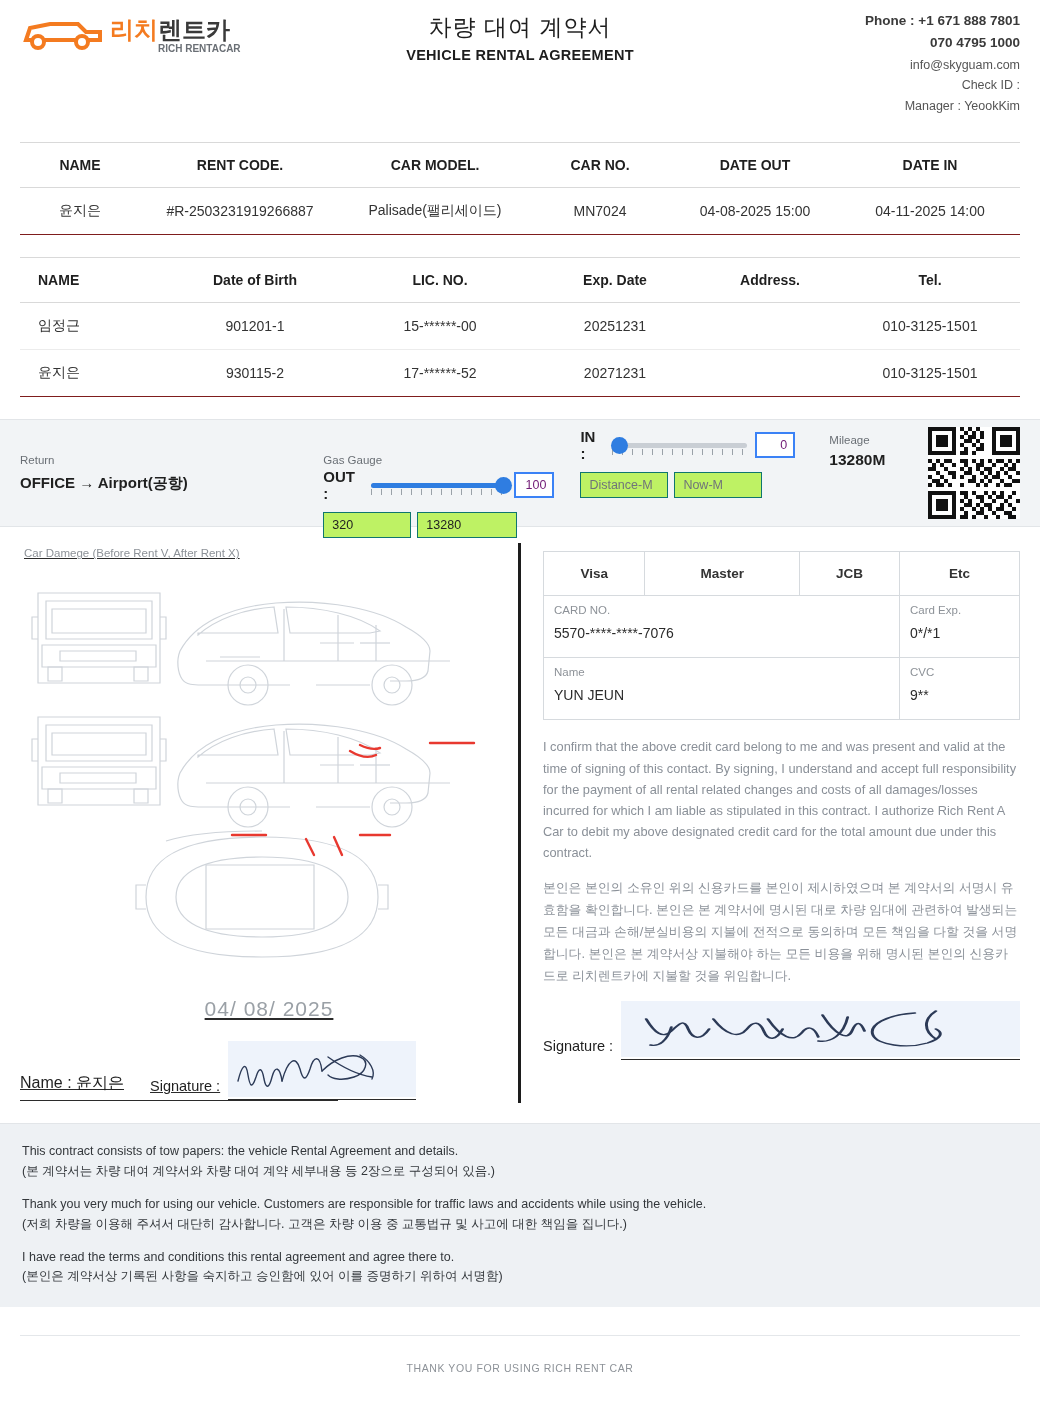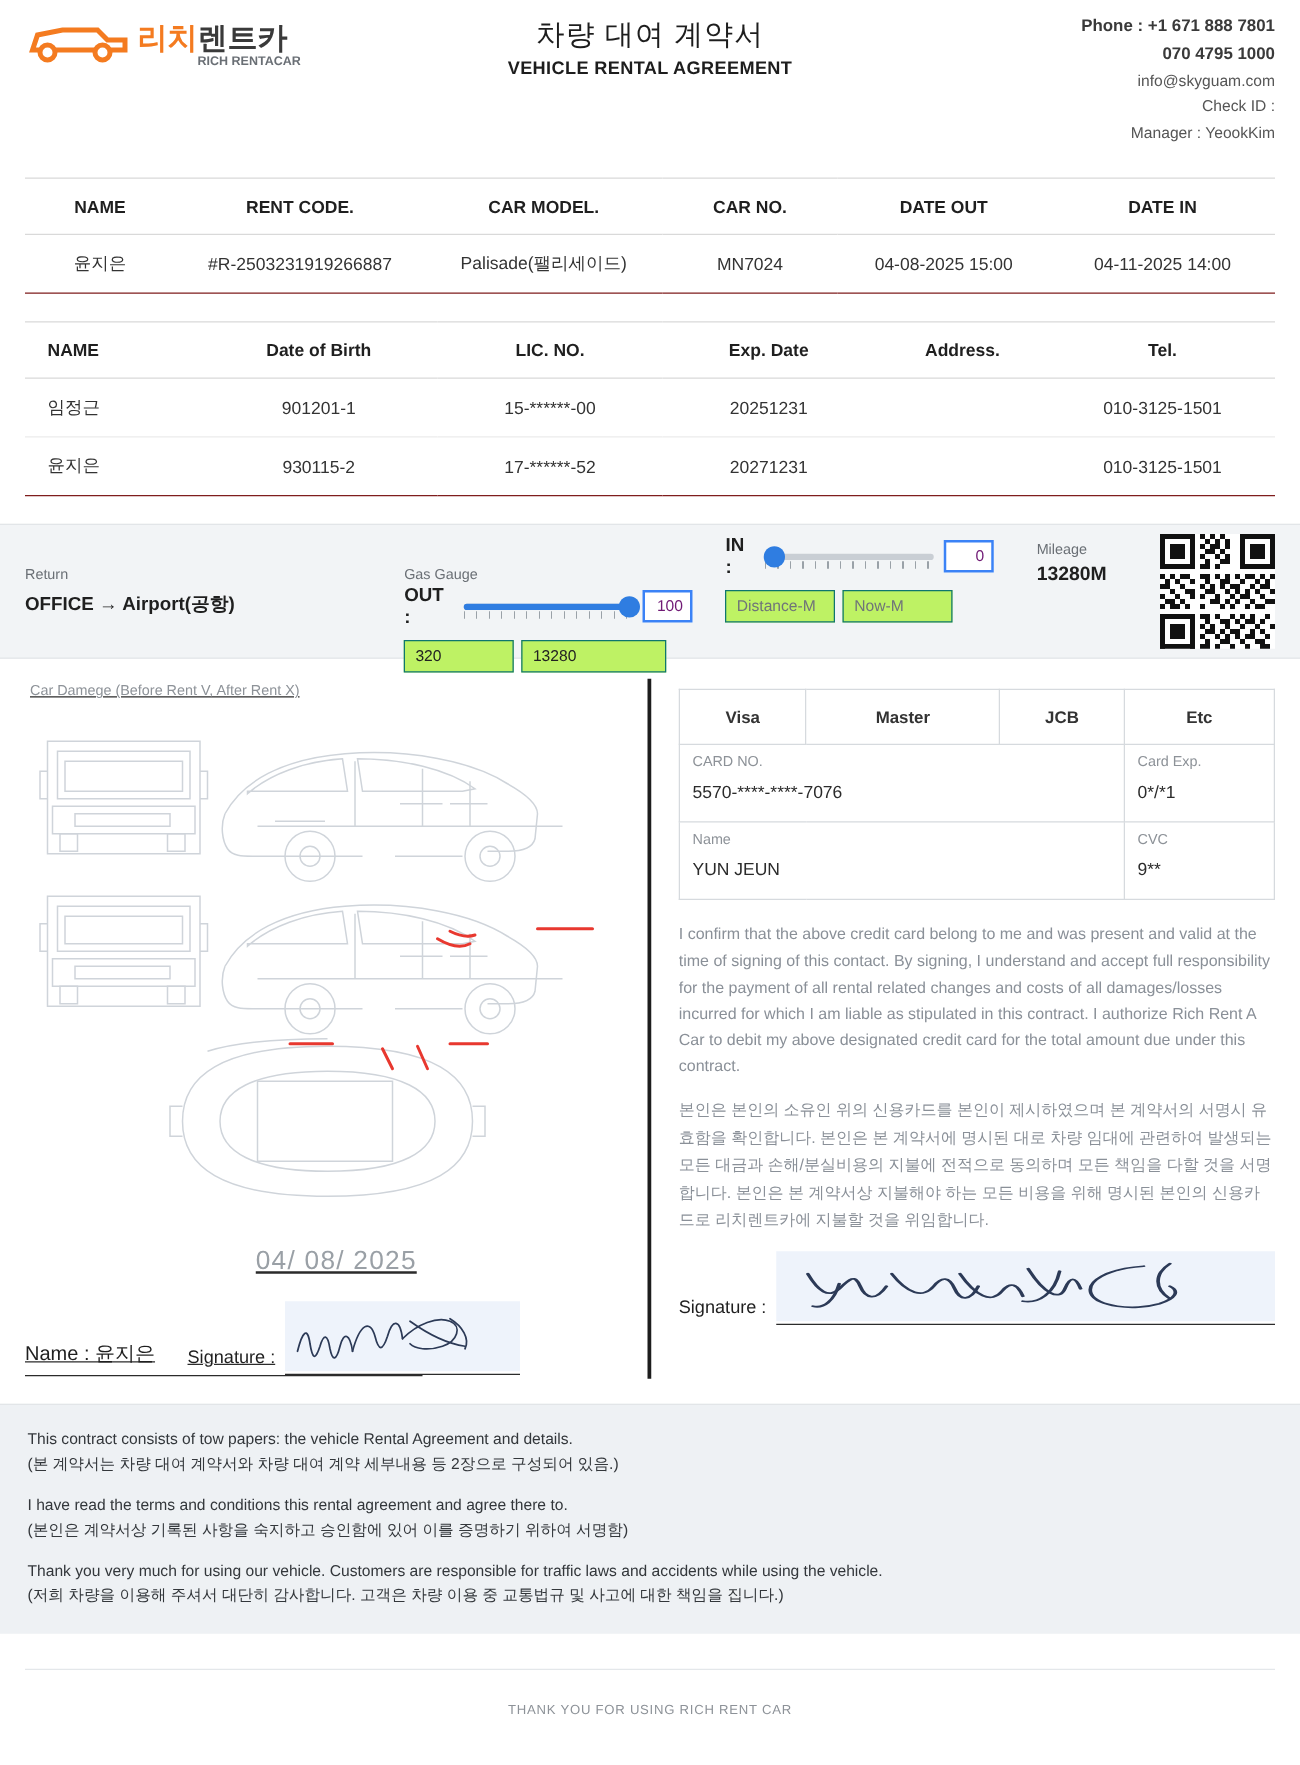--- a/index.html
+++ b/index.html
@@ -233,21 +233,21 @@
           <div class="slider">
             <div class="track"></div>
             <div class="fill" style="width:132px;"></div>
             <div class="ticks"></div>
             <div class="knob" style="left:125px;"></div>
           </div>
           <div class="numbox">100</div>
         </div>
         <div class="inputs-row">
           <div class="txtbox">320</div>
-          <div class="txtbox" style="width:116px;">13280</div>
+          <div class="txtbox" style="width:100px;">13280</div>
         </div>
       </div>
 
       <div class="gauge" style="padding-top:20px;">
         <div class="gauge-row">
           <span class="gauge-tag">IN :</span>
           <div class="slider">
             <div class="track"></div>
             <div class="fill" style="width:0px;"></div>
             <div class="ticks"></div>
@@ -567,20 +567,20 @@
           </div>
           <div class="sign-underline"></div>
         </div>
       </div>
     </div>
   </div>
 
   <div class="notes">
     <p style="white-space:pre-line;">This contract consists of tow papers: the vehicle Rental Agreement and details.
 (본 계약서는 차량 대여 계약서와 차량 대여 계약 세부내용 등 2장으로 구성되어 있음.)</p>
+    <p style="white-space:pre-line;">Thank you very much for using our vehicle. Customers are responsible for traffic laws and accidents while using the vehicle.
+(저희 차량을 이용해 주셔서 대단히 감사합니다. 고객은 차량 이용 중 교통법규 및 사고에 대한 책임을 집니다.)</p>
     <p style="white-space:pre-line;">I have read the terms and conditions this rental agreement and agree there to.
 (본인은 계약서상 기록된 사항을 숙지하고 승인함에 있어 이를 증명하기 위하여 서명함)</p>
-    <p style="white-space:pre-line;">Thank you very much for using our vehicle. Customers are responsible for traffic laws and accidents while using the vehicle.
-(저희 차량을 이용해 주셔서 대단히 감사합니다. 고객은 차량 이용 중 교통법규 및 사고에 대한 책임을 집니다.)</p>
   </div>
 
   <div class="thanks">THANK YOU FOR USING RICH RENT CAR</div>
 </div>
 
 </body></html>

